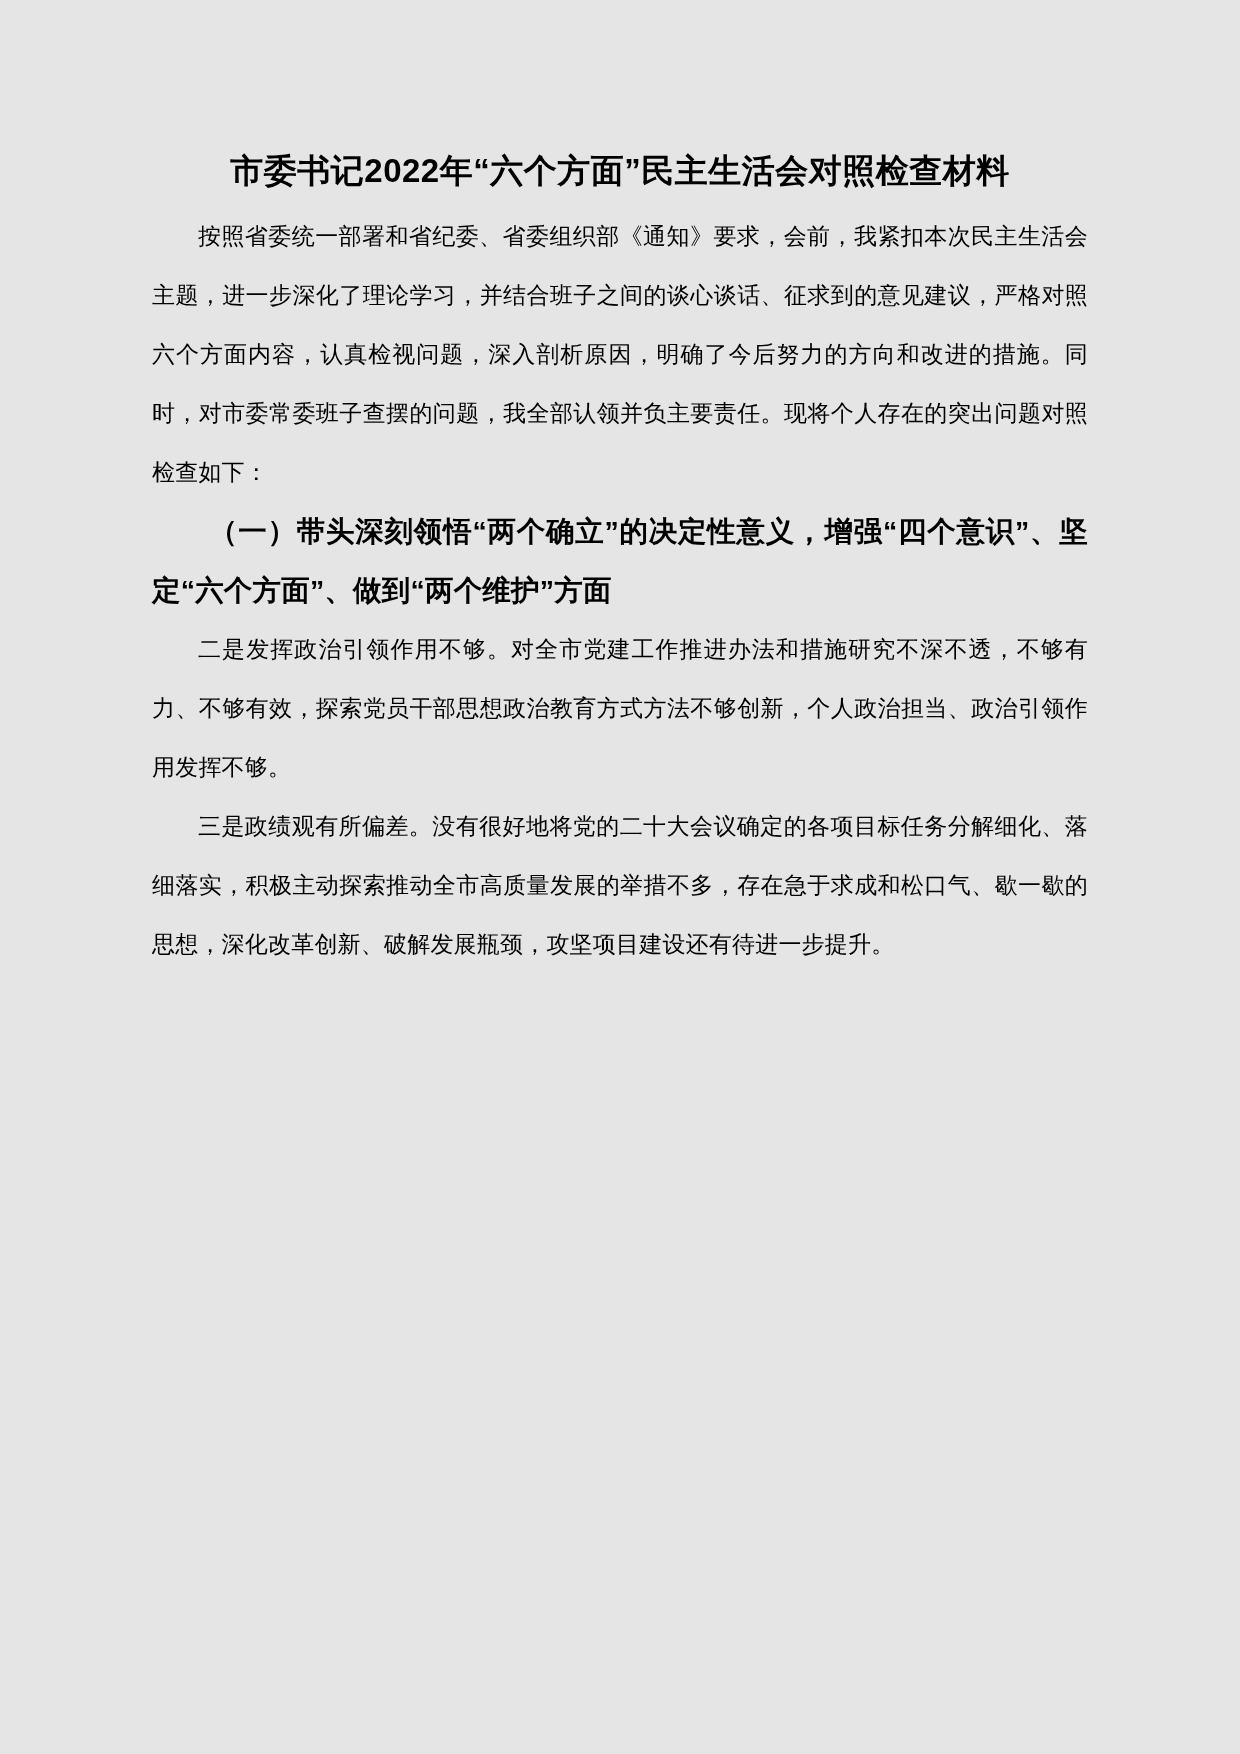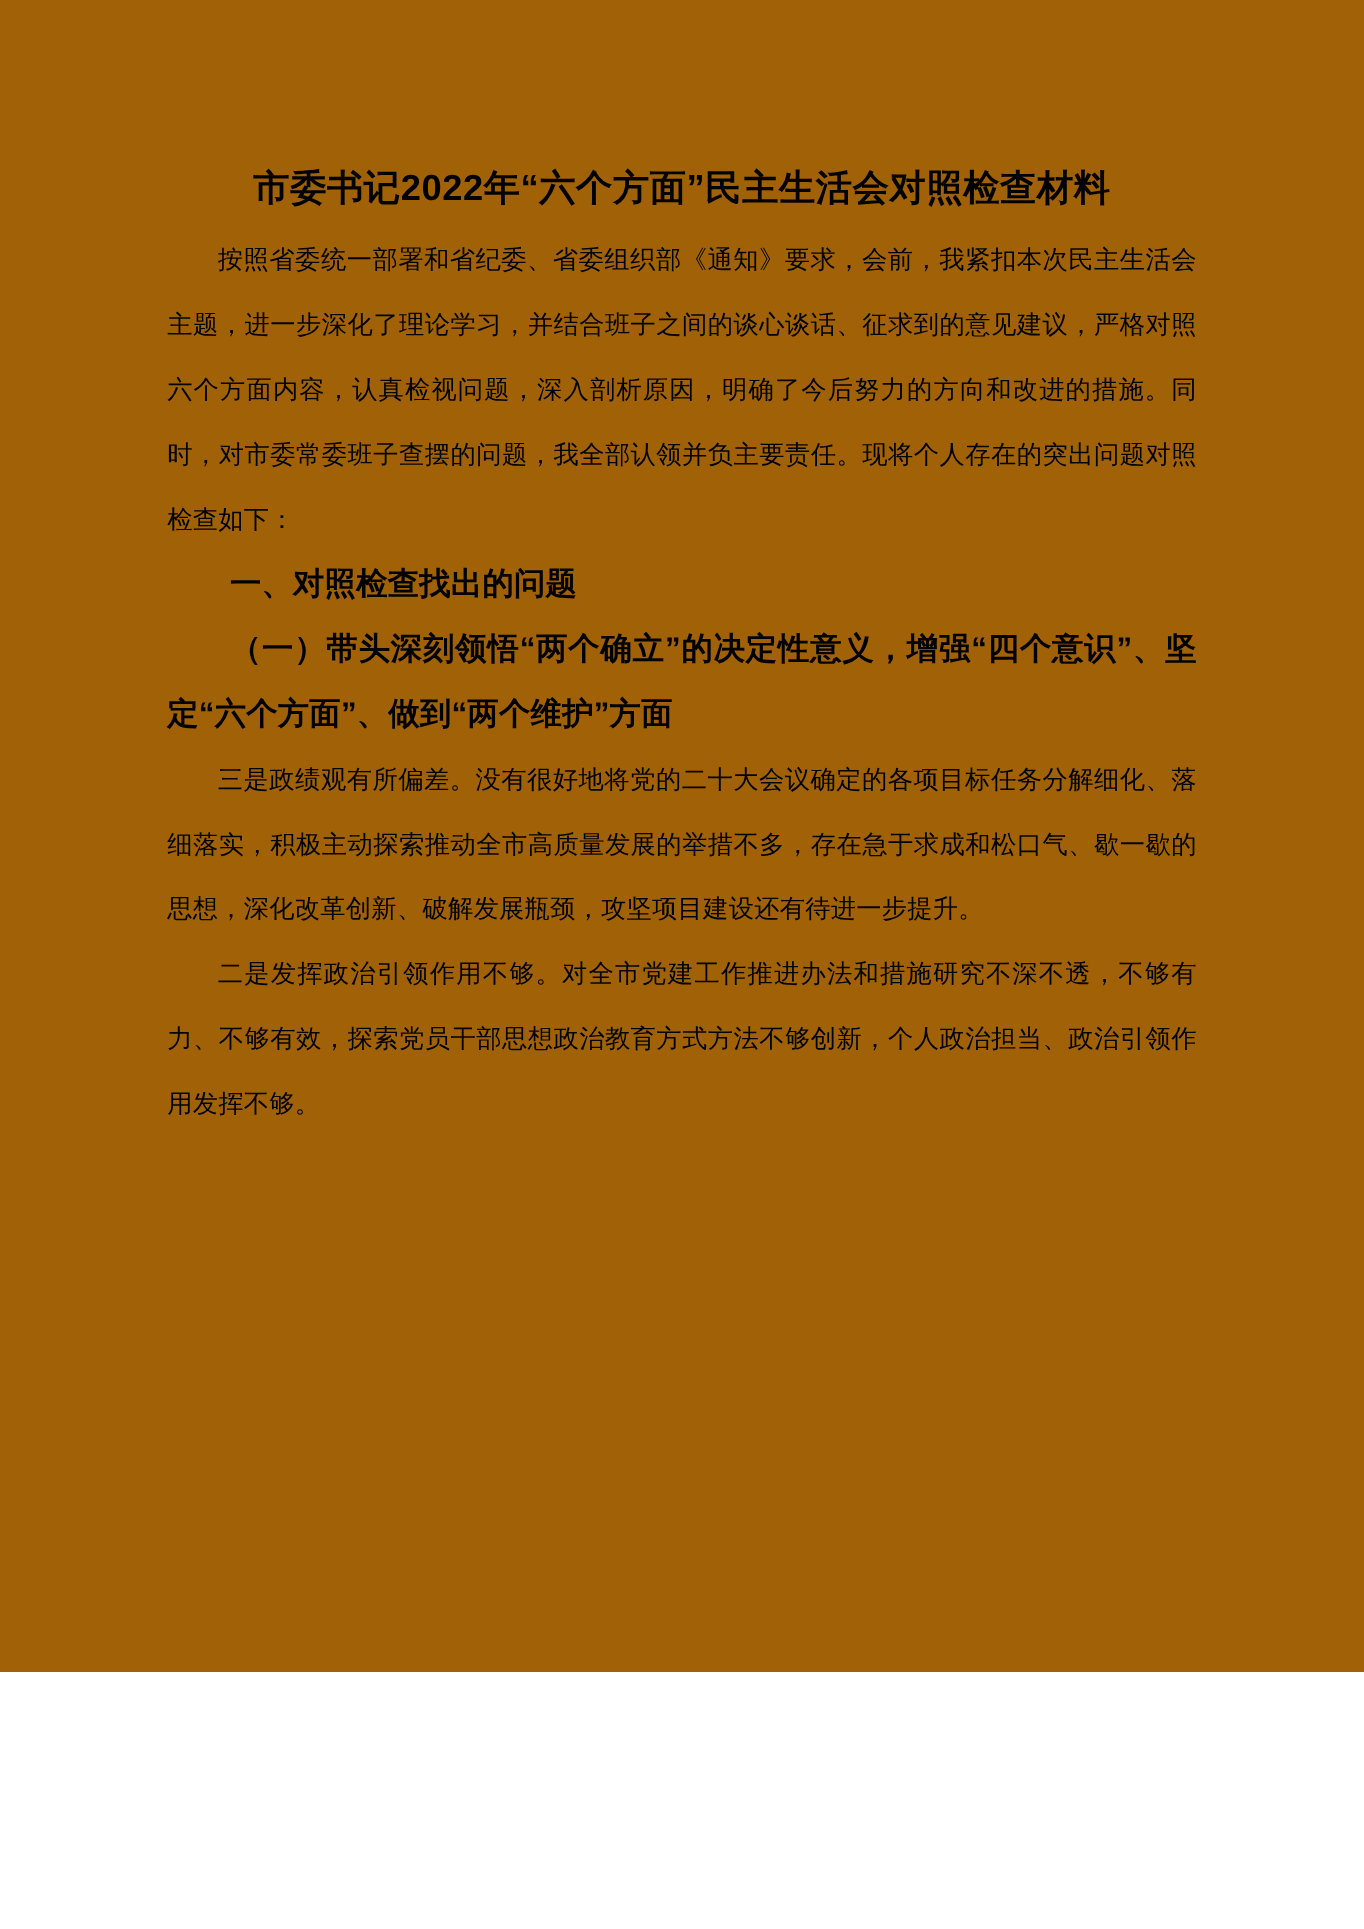--- a/index.html
+++ b/index.html
@@ -6,23 +6,23 @@
     margin: 0;
     padding: 0;
     background: #ffffff;
   }
   body {
     font-family: "Liberation Sans", "DejaVu Sans", sans-serif;
     color: #000000;
   }
   .page {
     width: 1240px;
-    height: 1520px;
+    height: 1754px;
     box-sizing: border-box;
-    background: #a16207;
+    background: #e5e5e5;
     position: relative;
     padding: 150px 152px 120px 152px;
     overflow: hidden;
   }
   .doc-title {
     font-size: 33px;
     font-weight: bold;
     text-align: center;
     letter-spacing: 0.5px;
     line-height: 1.3;
@@ -63,22 +63,21 @@
 </style>
 </head>
 <body>
 
 <div class="page">
 
   <h1 class="doc-title">市委书记2022年“六个方面”民主生活会对照检查材料</h1>
 
   <p class="para">按照省委统一部署和省纪委、省委组织部《通知》要求，会前，我紧扣本次民主生活会主题，进一步深化了理论学习，并结合班子之间的谈心谈话、征求到的意见建议，严格对照六个方面内容，认真检视问题，深入剖析原因，明确了今后努力的方向和改进的措施。同时，对市委常委班子查摆的问题，我全部认领并负主要责任。现将个人存在的突出问题对照检查如下：</p>
 
-  <p class="heading-1">一、对照检查找出的问题</p>
 
   <p class="heading-2">（一）带头深刻领悟“两个确立”的决定性意义，增强“四个意识”、坚定“六个方面”、做到“两个维护”方面</p>
 
 
+  <p class="para">二是发挥政治引领作用不够。对全市党建工作推进办法和措施研究不深不透，不够有力、不够有效，探索党员干部思想政治教育方式方法不够创新，个人政治担当、政治引领作用发挥不够。</p>
+
   <p class="para">三是政绩观有所偏差。没有很好地将党的二十大会议确定的各项目标任务分解细化、落细落实，积极主动探索推动全市高质量发展的举措不多，存在急于求成和松口气、歇一歇的思想，深化改革创新、破解发展瓶颈，攻坚项目建设还有待进一步提升。</p>
-
-  <p class="para">二是发挥政治引领作用不够。对全市党建工作推进办法和措施研究不深不透，不够有力、不够有效，探索党员干部思想政治教育方式方法不够创新，个人政治担当、政治引领作用发挥不够。</p>
 
 </div>
 
 </body></html>

